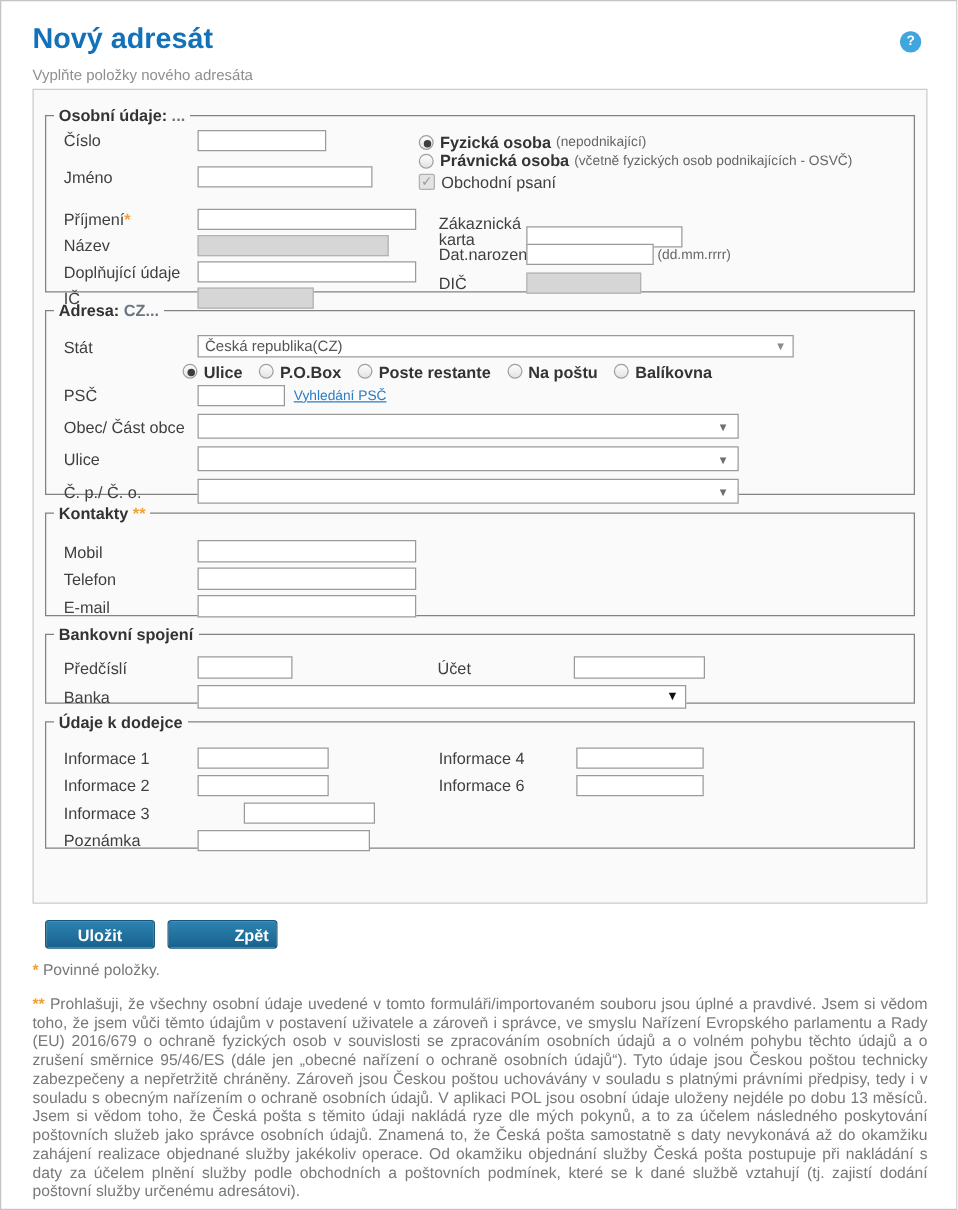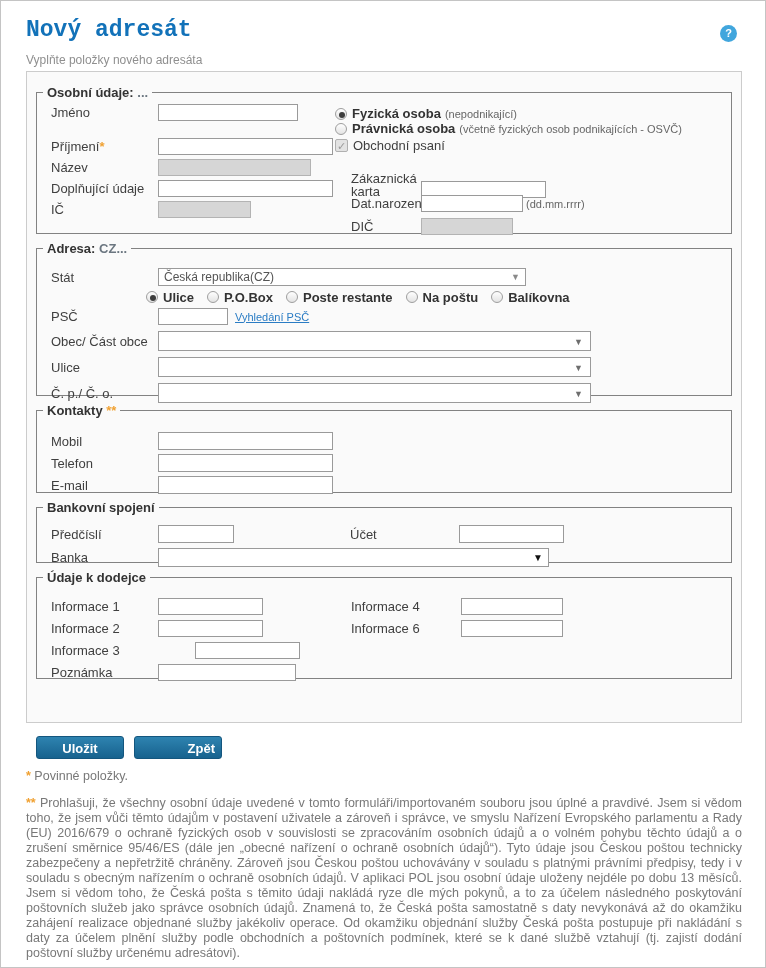--- a/index.html
+++ b/index.html
@@ -2,21 +2,21 @@
 <html><head>
 <meta charset="utf-8">
 <style>
   html,body { margin:0; padding:0; background:#fff; }
   * { box-sizing: border-box; font-family:"Liberation Sans", sans-serif; }
   .page {
     position:relative; width:766px; height:968px; background:#fff;
     border:1px solid #c4c4c4; overflow:hidden;
   }
   
-  .title { position:absolute; left:25px; top:16px; font-size:23px; font-weight:700; color:#1272b9;font-family:Liberation Mono, monospace; }
+  .title { position:absolute; left:25px; top:16px; font-size:23px; font-weight:700; color:#1272b9; }
   .help-badge {
     position:absolute; right:28px; top:24px; width:17px; height:17px; border-radius:50%;
     background:#41a6dd; color:#fff; font-size:11px; font-weight:700; text-align:center;
     line-height:17px; cursor:pointer;
   }
   .subtitle { position:absolute; left:25px; top:52px; font-size:12px; color:#8f8f8f; }
 
   
   .form-box {
     position:absolute; left:25px; top:70px; width:716px; height:652px;
@@ -100,20 +100,24 @@
 
   <div class="form-box">
 
     <fieldset style="height:149px;">
       <legend>
         <span>Osobní údaje:</span>
         <span class="suffix">...</span>
       </legend>
 
       <div class="abs" style="left:14px; top:4px; width:285px;">
+        <div class="row" style="margin-bottom:12px;">
+          <span class="lbl">Číslo</span>
+          <input class="txt" style="width: 103px;">
+        </div>
         <div class="row" style="margin-bottom:17px;">
           <span class="lbl">Jméno</span>
           <input class="txt" style="width: 140px;">
         </div>
         <div class="row" style="margin-bottom:4px;">
           <span class="lbl"><span>Příjmení</span><span class="req">*</span></span>
           <input class="txt" style="width: 175px;">
         </div>
         <div class="row" style="margin-bottom:4px;">
           <span class="lbl">Název</span>
@@ -163,21 +167,21 @@
 
     <fieldset style="height:155px;">
       <legend>
         <span>Adresa:</span>
         <span class="suffix">CZ...</span>
       </legend>
 
       <div class="abs" style="left:14px; top:12px; width:675px;">
         <div class="row" style="margin-bottom:3px;">
           <span class="lbl">Stát</span>
-          <div class="selectbox" style="width:368px;">
+          <div class="selectbox" style="width:477px;">
             <span>Česká republika(CZ)</span>
             <span class="arrow">▼</span>
           </div>
         </div>
 
         <div class="row" style="margin-left:95px; margin-bottom:3px; height:16px;">
           <span class="radio checked"></span>
           <span class="optlbl">Ulice</span>
           <span class="radio" style="margin-left:13px;"></span>
           <span class="optlbl">P.O.Box</span>

